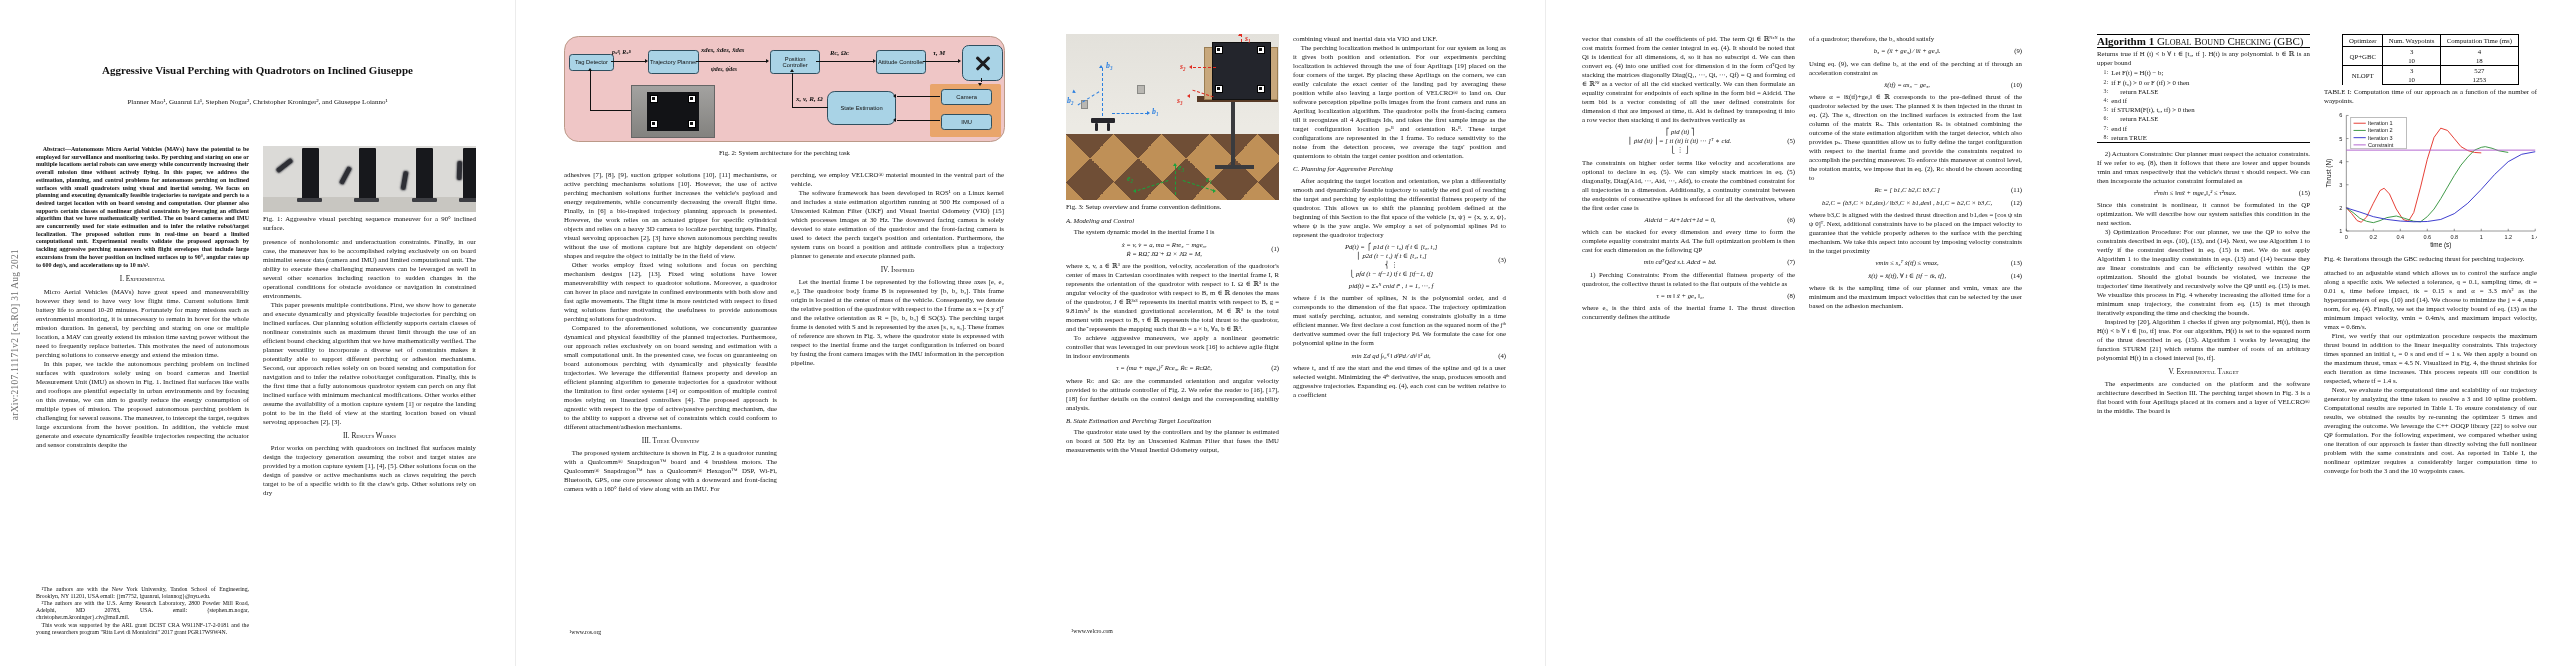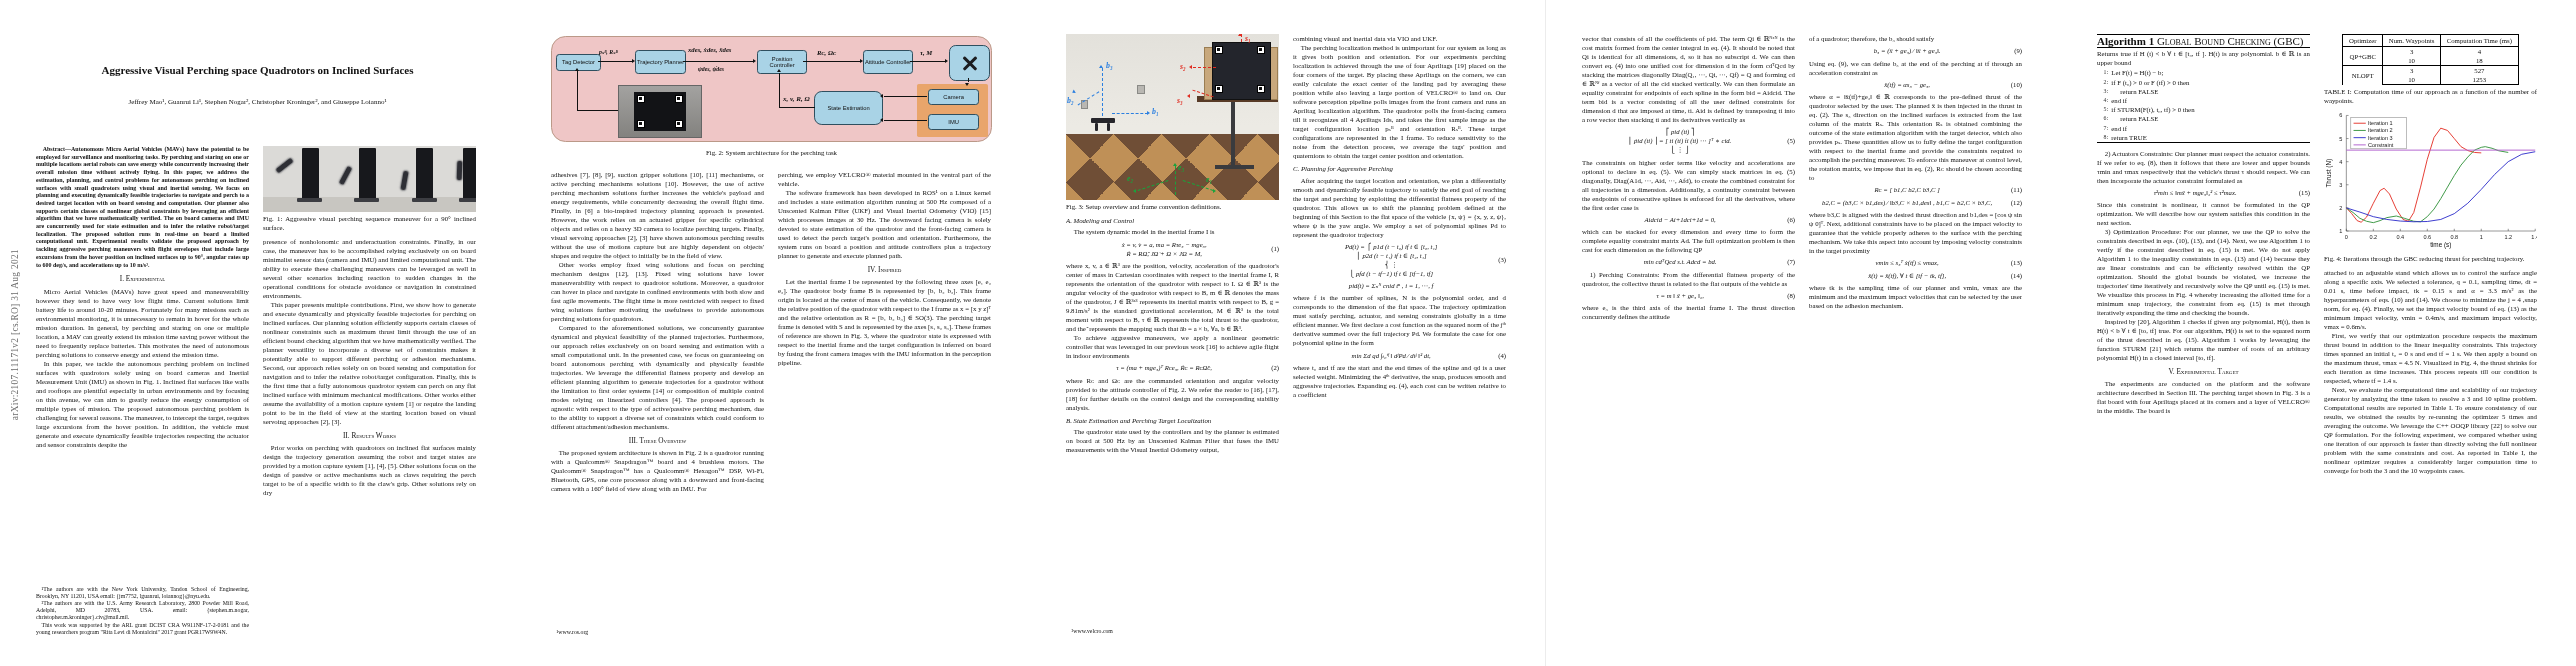--- a/index.html
+++ b/index.html
@@ -85,22 +85,22 @@
   .tick{font:10px "Liberation Sans","DejaVu Sans",sans-serif;fill:#222;}
   .alab{font:11.5px "Liberation Sans","DejaVu Sans",sans-serif;fill:#111;}
 </style>
 </head>
 <body>
 
 <div id="canvas">
 
   <div class="page" style="left:0">
     <div class="arxiv">arXiv:2107.11171v2  [cs.RO]  31 Aug 2021</div>
-    <div class="p1-title">Aggressive Visual Perching space Quadrotors on Inclined Surfaces</div>
-    <div class="p1-authors">Jeffrey Mao¹, Guanrui Li¹, Stephen Nogar², Christopher Kroninger², and Giuseppe Loianno¹</div>
+    <div class="p1-title">Aggressive Visual Perching with Quadrotors on Inclined Giuseppe</div>
+    <div class="p1-authors">Planner Mao¹, Guanrui Li¹, Stephen Nogar², Christopher Kroninger², and Giuseppe Loianno¹</div>
 
     <div class="col" style="left:36px;top:146px;height:490px">
       <div>
           <div class="b-abs">Abstract—Autonomous Micro Aerial Vehicles (MAVs) have the potential to be employed for surveillance and monitoring tasks. By perching and staring on one or multiple locations aerial robots can save energy while concurrently increasing their overall mission time without actively flying. In this paper, we address the estimation, planning, and control problems for autonomous perching on inclined surfaces with small quadrotors using visual and inertial sensing. We focus on planning and executing dynamically feasible trajectories to navigate and perch to a desired target location with on board sensing and computation. Our planner also supports certain classes of nonlinear global constraints by leveraging an efficient algorithm that we have mathematically verified. The on board cameras and IMU are concurrently used for state estimation and to infer the relative robot/target localization. The proposed solution runs in real-time on board a limited computational unit. Experimental results validate the proposed approach by tackling aggressive perching maneuvers with flight envelopes that include large excursions from the hover position on inclined surfaces up to 90°, angular rates up to 600 deg/s, and accelerations up to 10 m/s².</div>
           <div class="b-head">I. Experimental</div>
           <div class="b-par">Micro Aerial Vehicles (MAVs) have great speed and maneuverability however they tend to have very low flight time. Current solutions limit battery life to around 10-20 minutes. Fortunately for many missions such as environmental monitoring, it is unnecessary to remain in hover for the whole mission duration. In general, by perching and staring on one or multiple location, a MAV can greatly extend its mission time saving power without the need to frequently replace batteries. This motivates the need of autonomous perching solutions to conserve energy and extend the mission time.</div>
           <div class="b-par">In this paper, we tackle the autonomous perching problem on inclined surfaces with quadrotors solely using on board cameras and Inertial Measurement Unit (IMU) as shown in Fig. 1. Inclined flat surfaces like walls and rooftops are plentiful especially in urban environments and by focusing on this avenue, we can aim to greatly reduce the energy consumption of multiple types of mission. The proposed autonomous perching problem is challenging for several reasons. The maneuver, to intercept the target, requires large excursions from the hover position. In addition, the vehicle must generate and execute dynamically feasible trajectories respecting the actuator and sensor constraints despite the</div>
         </div>
       <div class="footnote">
           <div>
@@ -129,21 +129,21 @@
       <div class="figcap">Fig. 1: Aggressive visual perching sequence maneuver for a 90° inclined surface.</div>
       <div>
           <div class="b-par noindent">presence of nonholonomic and underactuation constraints. Finally, in our case, the maneuver has to be accomplished relying exclusively on on board minimalist sensor data (camera and IMU) and limited computational unit. The ability to execute these challenging maneuvers can be leveraged as well in several other scenarios including reaction to sudden changes in the operational conditions for obstacle avoidance or navigation in constrained environments.</div>
           <div class="b-par">This paper presents multiple contributions. First, we show how to generate and execute dynamically and physically feasible trajectories for perching on inclined surfaces. Our planning solution efficiently supports certain classes of nonlinear constraints such as maximum thrust limit through the use of an efficient bound checking algorithm that we have mathematically verified. The planner versatility to incorporate a diverse set of constraints makes it potentially able to support different perching or adhesion mechanisms. Second, our approach relies solely on on board sensing and computation for navigation and to infer the relative robot/target configuration. Finally, this is the first time that a fully autonomous quadrotor system can perch on any flat inclined surface with minimum mechanical modifications. Other works either assume the availability of a motion capture system [1] or require the landing point to be in the field of view at the starting location based on visual servoing approaches [2], [3].</div>
           <div class="b-head">II. Results Works</div>
           <div class="b-par">Prior works on perching with quadrotors on inclined flat surfaces mainly design the trajectory generation assuming the robot and target states are provided by a motion capture system [1], [4], [5]. Other solutions focus on the design of passive or active mechanisms such as claws requiring the perch target to be of a specific width to fit the claw's grip. Other solutions rely on dry</div>
         </div>
     </div>
   </div>
 
-  <div class="page" style="left:515px">
+  <div class="page" style="left:528px">
     <div class="fig2wrap">
       <div class="f2pink">
         <div class="f2b" style="left:4.4px;top:16.7px;width:41px;height:14.5px">Tag Detector</div>
         <div class="f2b" style="left:83px;top:13.3px;width:48px;height:21px">Trajectory Planner</div>
         <div class="f2b" style="left:205px;top:13.3px;width:47px;height:21px">Position Controller</div>
         <div class="f2b" style="left:311px;top:13.3px;width:47px;height:21px">Attitude Controller</div>
         <div class="f2b" style="left:397px;top:7.8px;width:38px;height:33px;border-radius:6.7px">
             <div class="dquad">
               <i></i>
               <i></i>

